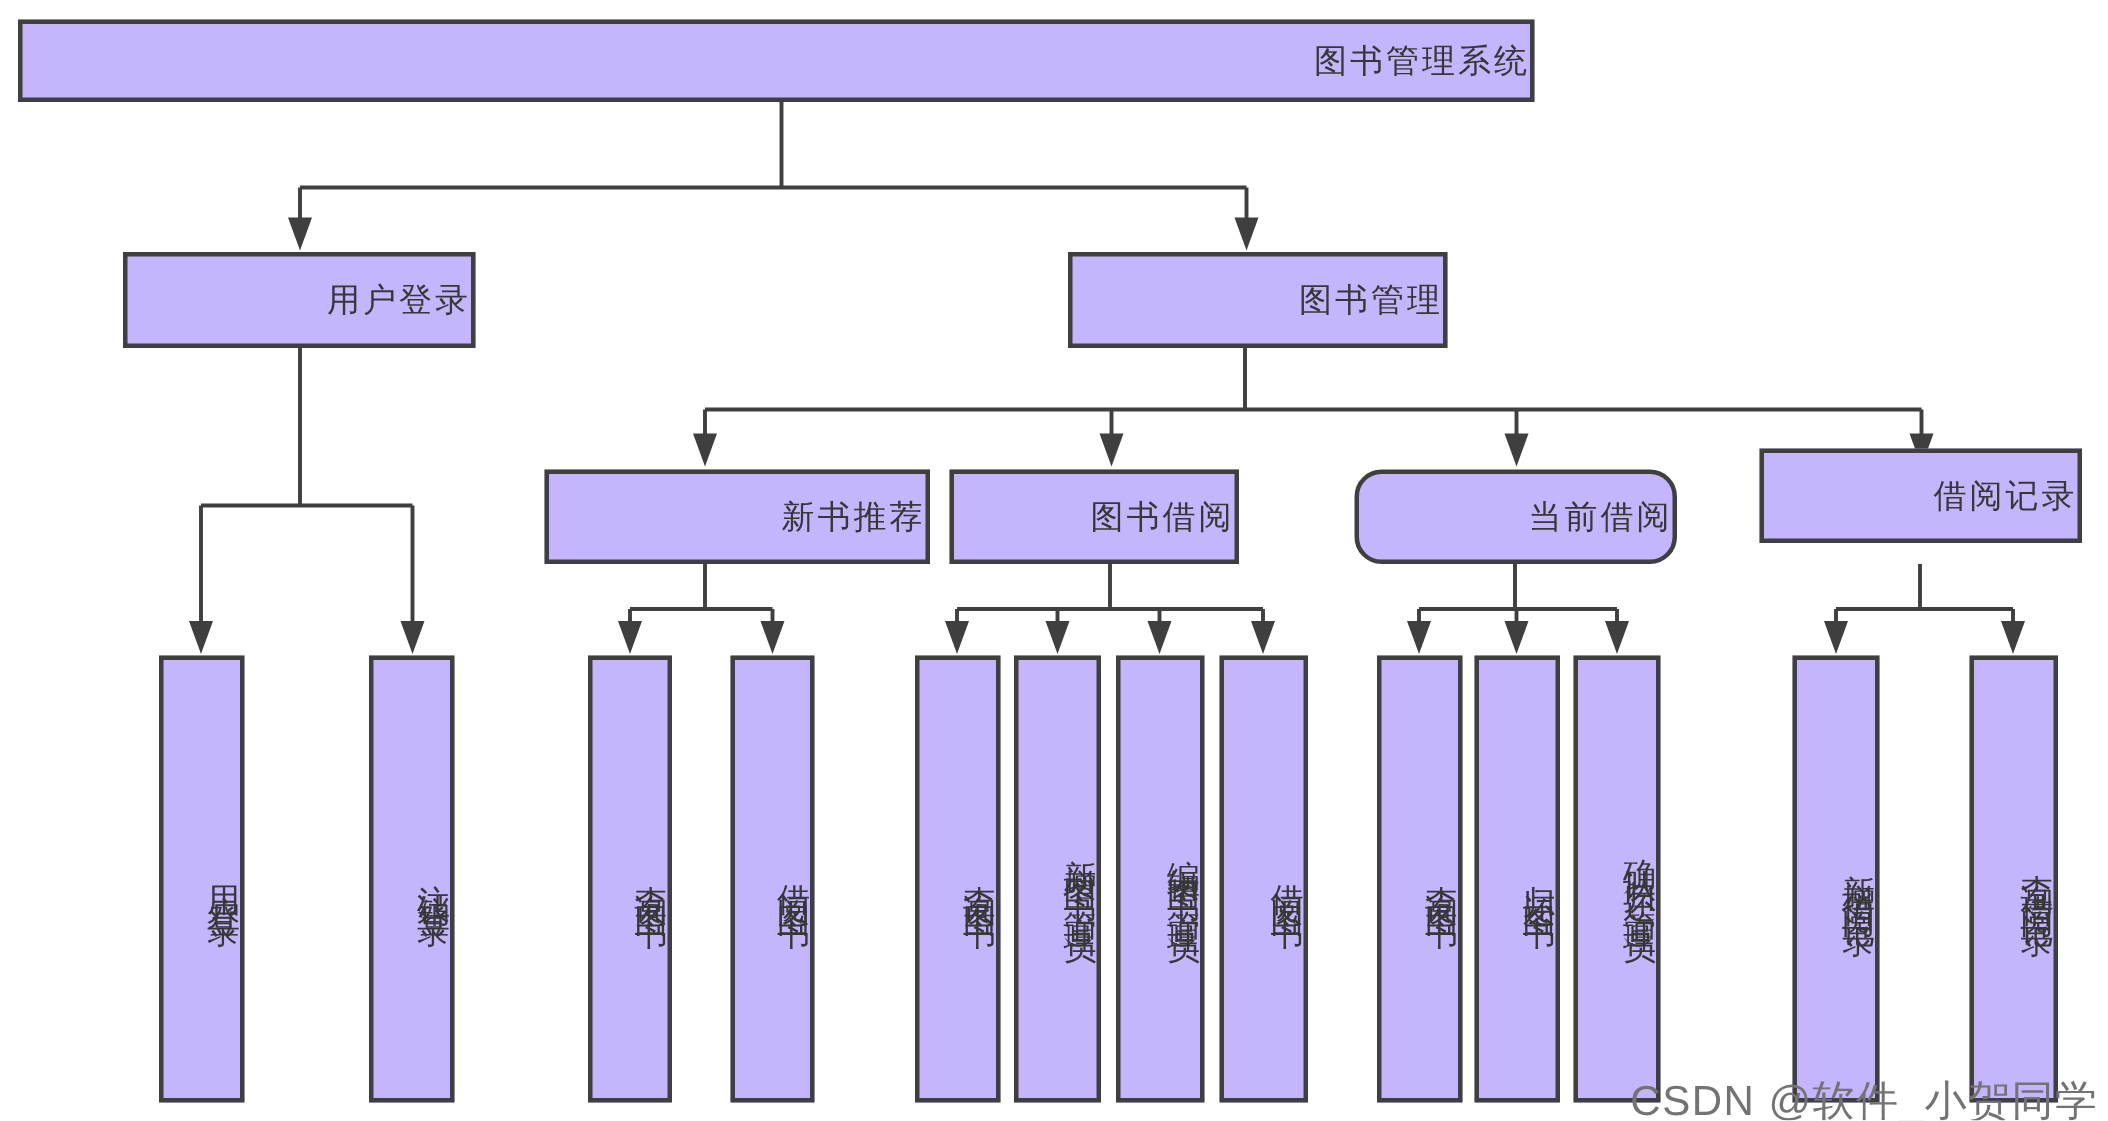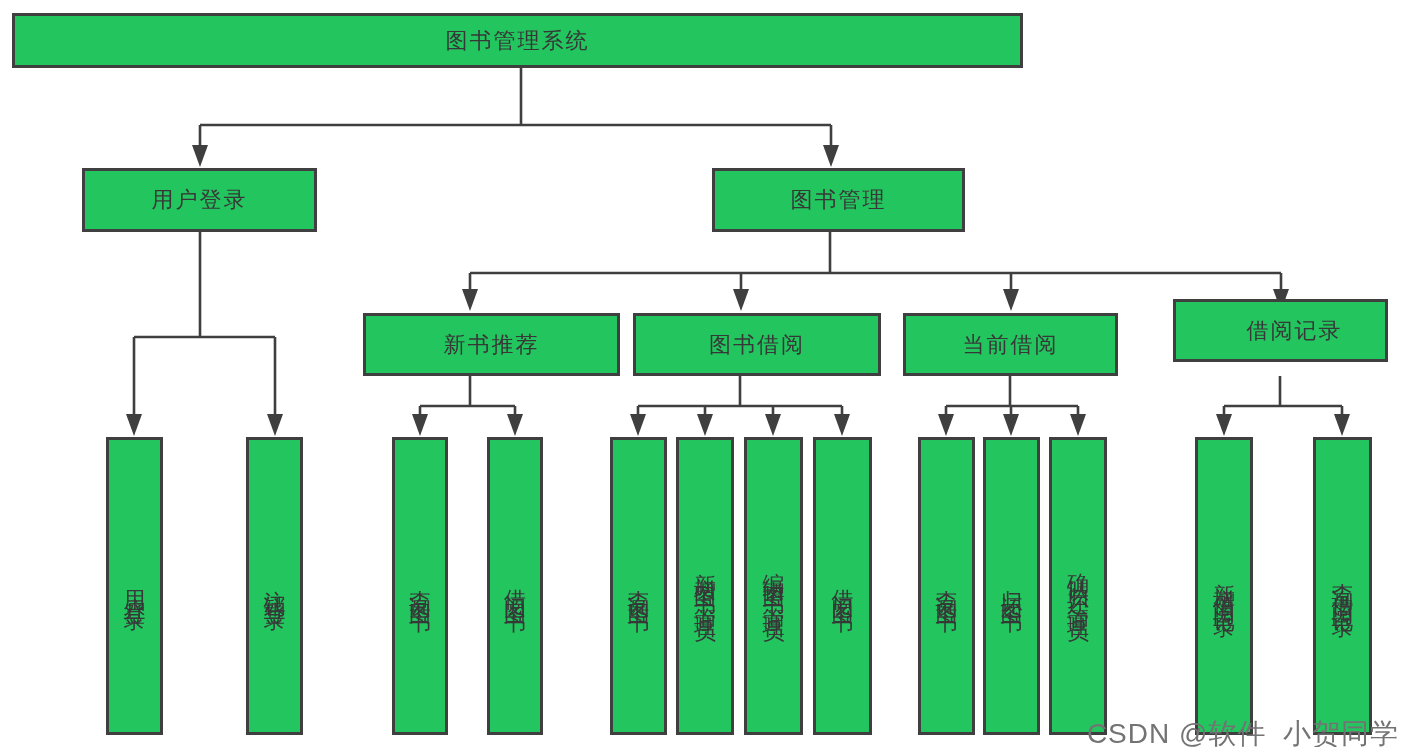--- a/index.html
+++ b/index.html
@@ -15,24 +15,24 @@
     position: absolute;
     left: 0; top: 0;
     width: 1405px; height: 747px;
   }
   .connectors path { stroke: #3f3f3f; stroke-width: 2.6; fill: none; }
   .connectors polygon { fill: #3f3f3f; stroke: none; }
   .node {
     position: absolute;
     box-sizing: border-box;
     border: 3px solid #3f3f3f;
-    background: #22c55e;
+    background: #c4b5fd;
     display: flex;
     align-items: center;
-    justify-content: center;
+    justify-content: flex-end;
   }
   .node .lbl {
     color: #373737;
     font-size: 22px;
     letter-spacing: 2px;
     white-space: nowrap;
     line-height: 1;
   }
   .node.v .lbl {
     writing-mode: vertical-rl;
@@ -98,24 +98,24 @@
   <div class="node h" style="left:82px; top:168px; width:235px; height:64px;">
     <span class="lbl">用户登录</span>
   </div>
   <div class="node h" style="left:712px; top:168px; width:253px; height:64px;">
     <span class="lbl">图书管理</span>
   </div>
 
   <div class="node h" style="left:363px; top:313px; width:257px; height:63px;">
     <span class="lbl">新书推荐</span>
   </div>
-  <div class="node h" style="left:633px; top:313px; width:248px; height:63px;">
+  <div class="node h" style="left:633px; top:313px; width:193px; height:63px;">
     <span class="lbl">图书借阅</span>
   </div>
-  <div class="node h" style="left:903px; top:313px; width:215px; height:63px;">
+  <div class="node h" style="left:903px; top:313px; width:215px; height:63px;border-radius:18px;">
     <span class="lbl">当前借阅</span>
   </div>
   <div class="node h" style="left:1173px; top:299px; width:215px; height:63px;padding-left:28px;">
     <span class="lbl">借阅记录</span>
   </div>
 
   <div class="node v" style="left:106px; top:437px; width:57px; height:298px;">
     <span class="lbl">用户登录</span>
   </div>
   <div class="node v" style="left:246px; top:437px; width:57px; height:298px;">

